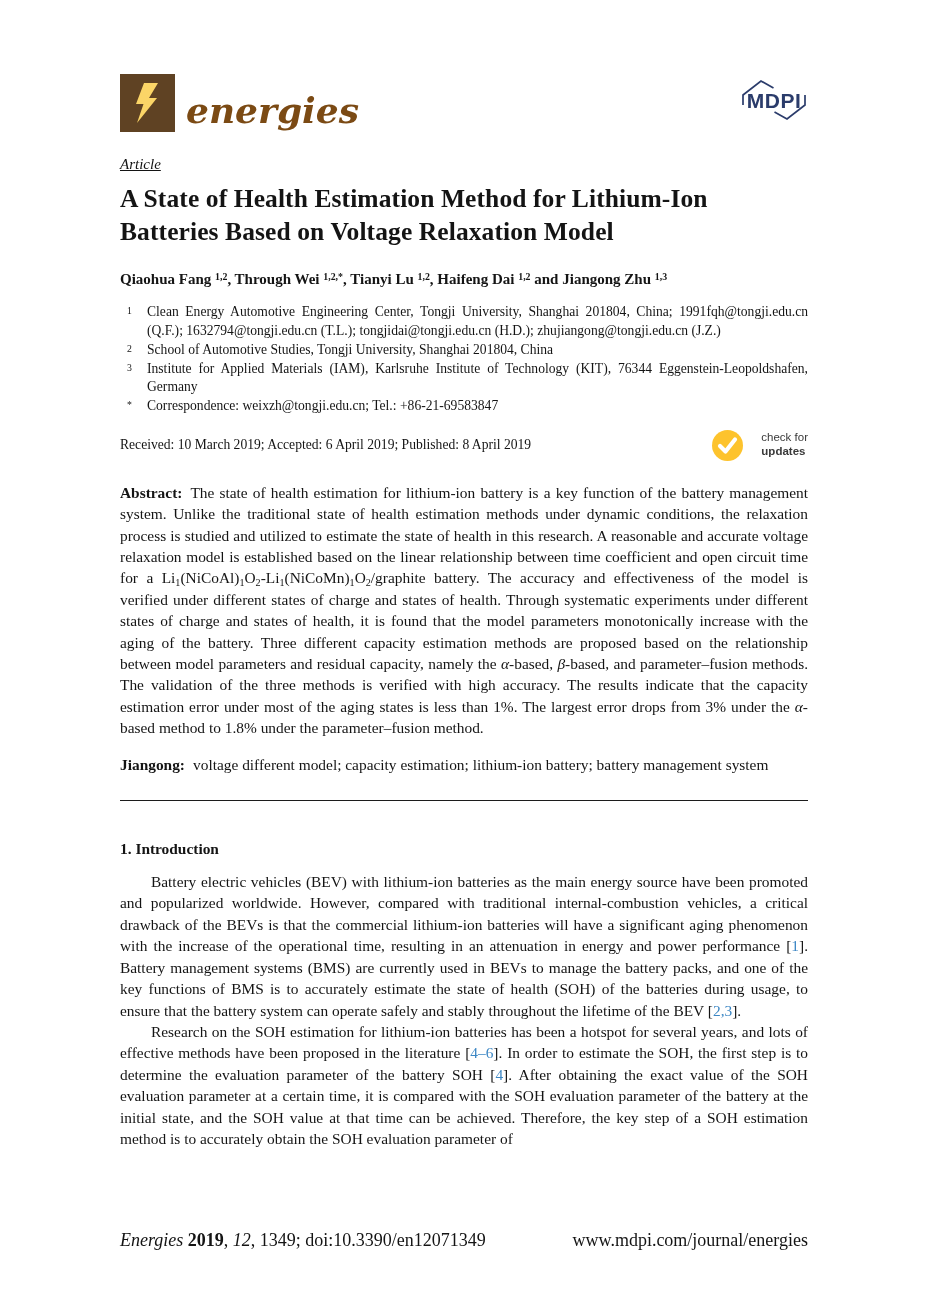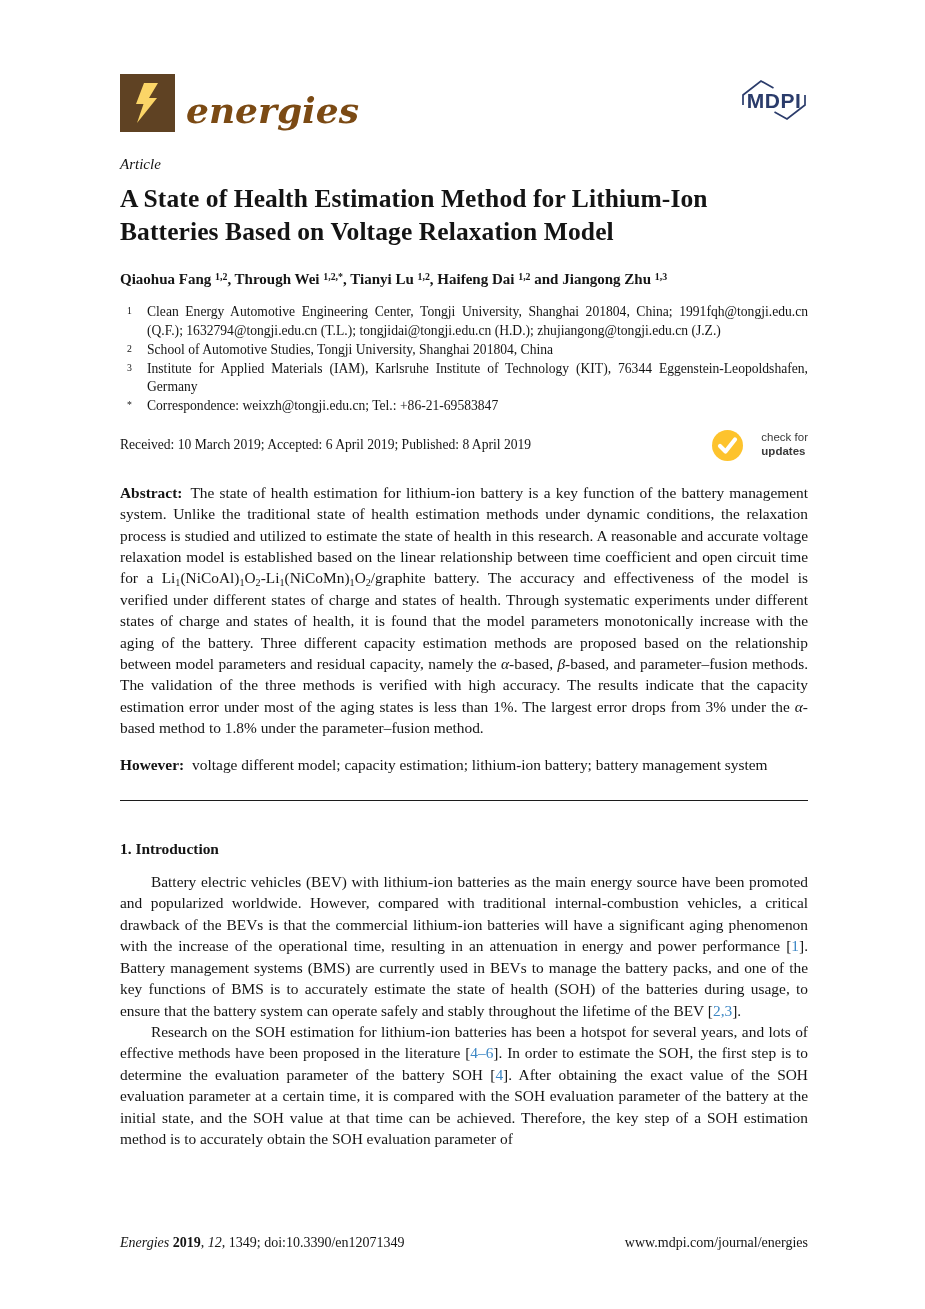--- a/index.html
+++ b/index.html
@@ -9,21 +9,21 @@
     overflow:hidden;box-sizing:border-box;padding:0 117px 14px 120px;
   }
   
   .masthead{display:flex;justify-content:space-between;align-items:flex-start;padding-top:74px;}
   .journal-logo{display:flex;align-items:flex-end;}
   .logo-box{width:55px;height:58px;background:var(--brand-brown,#5f4223);display:flex;align-items:center;justify-content:center;}
   .logo-word{font-family:"DejaVu Serif","Liberation Serif",serif;font-style:italic;font-weight:bold;
     font-size:36px;color:var(--brand-brown-text,#7b4a14);margin-left:11px;line-height:1;margin-bottom:4px;}
   .mdpi-logo{margin-top:2px;}
   
-  .article-label{font-style:italic;font-size:15px;margin-top:24px;}
+  .article-label{font-style:italic;font-size:15px;margin-top:24px;text-decoration:underline;}
   .title{font-size:25.5px;line-height:1.3;font-weight:bold;margin:9px 0 0;letter-spacing:0.1px;}
   .authors{margin-top:23px;font-weight:bold;font-size:15px;white-space:nowrap;}
   .affiliations{margin-top:15px;font-size:13.6px;line-height:1.38;}
   .aff-row{display:grid;grid-template-columns:27px 1fr;}
   .aff-marker{font-size:9.8px;padding-left:7px;align-self:start;padding-top:1px;}
   .aff-text{text-align:justify;}
   .dates-row{display:flex;justify-content:space-between;align-items:center;margin-top:14px;}
   .dates{font-size:13.6px;}
   .badge{display:flex;align-items:center;gap:18px;cursor:pointer;}
   .badge-circle{width:31px;height:31px;border-radius:50%;background:var(--badge-yellow,#fdc32d);
@@ -39,21 +39,21 @@
   .para{font-size:15.4px;line-height:1.39;text-align:justify;margin:13px 0 0;text-indent:31px;}
   .para + .para{margin-top:0;}
   
   .sup{font-size:66%;position:relative;top:-0.45em;}
   .sub{font-size:66%;position:relative;top:0.25em;}
   .cite{color:var(--citation-blue,#3b86c4);}
   .italic{font-style:italic;}
   .bold{font-weight:bold;}
   
   .footer{position:absolute;left:120px;right:117px;bottom:58px;display:flex;
-    justify-content:space-between;font-size:14px;}
+    justify-content:space-between;font-size:18px;}
 </style>
 </head>
 <body>
 
 <div class="page">
 
   <div class="masthead">
     <div class="journal-logo">
       <div class="logo-box">
         <svg width="36" height="44" viewBox="0 0 36 44" aria-hidden="true">
@@ -106,21 +106,21 @@
       </span>
       <span class="badge-text">
         <div class="badge-line1">check for</div>
         <div class="badge-line2">updates</div>
       </span>
     </span>
   </div>
 
   <p class="abstract"><span class="label">Abstract:</span><span><span>The state of health estimation for lithium-ion battery is a key function of the battery management system. Unlike the traditional state of health estimation methods under dynamic conditions, the relaxation process is studied and utilized to estimate the state of health in this research. A reasonable and accurate voltage relaxation model is established based on the linear relationship between time coefficient and open circuit time for a Li</span><span class="sub">1</span><span>(NiCoAl)</span><span class="sub">1</span><span>O</span><span class="sub">2</span><span>-Li</span><span class="sub">1</span><span>(NiCoMn)</span><span class="sub">1</span><span>O</span><span class="sub">2</span><span>/graphite battery. The accuracy and effectiveness of the model is verified under different states of charge and states of health. Through systematic experiments under different states of charge and states of health, it is found that the model parameters monotonically increase with the aging of the battery. Three different capacity estimation methods are proposed based on the relationship between model parameters and residual capacity, namely the </span><span class="italic">α</span><span>-based, </span><span class="italic">β</span><span>-based, and parameter–fusion methods. The validation of the three methods is verified with high accuracy. The results indicate that the capacity estimation error under most of the aging states is less than 1%. The largest error drops from 3% under the </span><span class="italic">α</span><span>-based method to 1.8% under the parameter–fusion method.</span></span></p>
 
-  <p class="keywords"><span class="label">However:</span><span>voltage different model; capacity estimation; lithium-ion battery; battery management system</span></p>
+  <p class="keywords"><span class="label">Jiangong:</span><span>voltage different model; capacity estimation; lithium-ion battery; battery management system</span></p>
 
   <hr class="rule">
 
   <h2 class="section-heading">1. Introduction</h2>
 
   <p class="para"><span>Battery electric vehicles (BEV) with lithium-ion batteries as the main energy source have been promoted and popularized worldwide. However, compared with traditional internal-combustion vehicles, a critical drawback of the BEVs is that the commercial lithium-ion batteries will have a significant aging phenomenon with the increase of the operational time, resulting in an attenuation in energy and power performance [</span><span class="cite">1</span><span>]. Battery management systems (BMS) are currently used in BEVs to manage the battery packs, and one of the key functions of BMS is to accurately estimate the state of health (SOH) of the batteries during usage, to ensure that the battery system can operate safely and stably throughout the lifetime of the BEV [</span><span class="cite">2,3</span><span>].</span></p>
   <p class="para"><span>Research on the SOH estimation for lithium-ion batteries has been a hotspot for several years, and lots of effective methods have been proposed in the literature [</span><span class="cite">4–6</span><span>]. In order to estimate the SOH, the first step is to determine the evaluation parameter of the battery SOH [</span><span class="cite">4</span><span>]. After obtaining the exact value of the SOH evaluation parameter at a certain time, it is compared with the SOH evaluation parameter of the battery at the initial state, and the SOH value at that time can be achieved. Therefore, the key step of a SOH estimation method is to accurately obtain the SOH evaluation parameter of</span></p>
 
   <div class="footer">
     <span><span class="italic">Energies</span><span> </span><span class="bold">2019</span><span>, </span><span class="italic">12</span><span>, 1349; doi:10.3390/en12071349</span></span>

